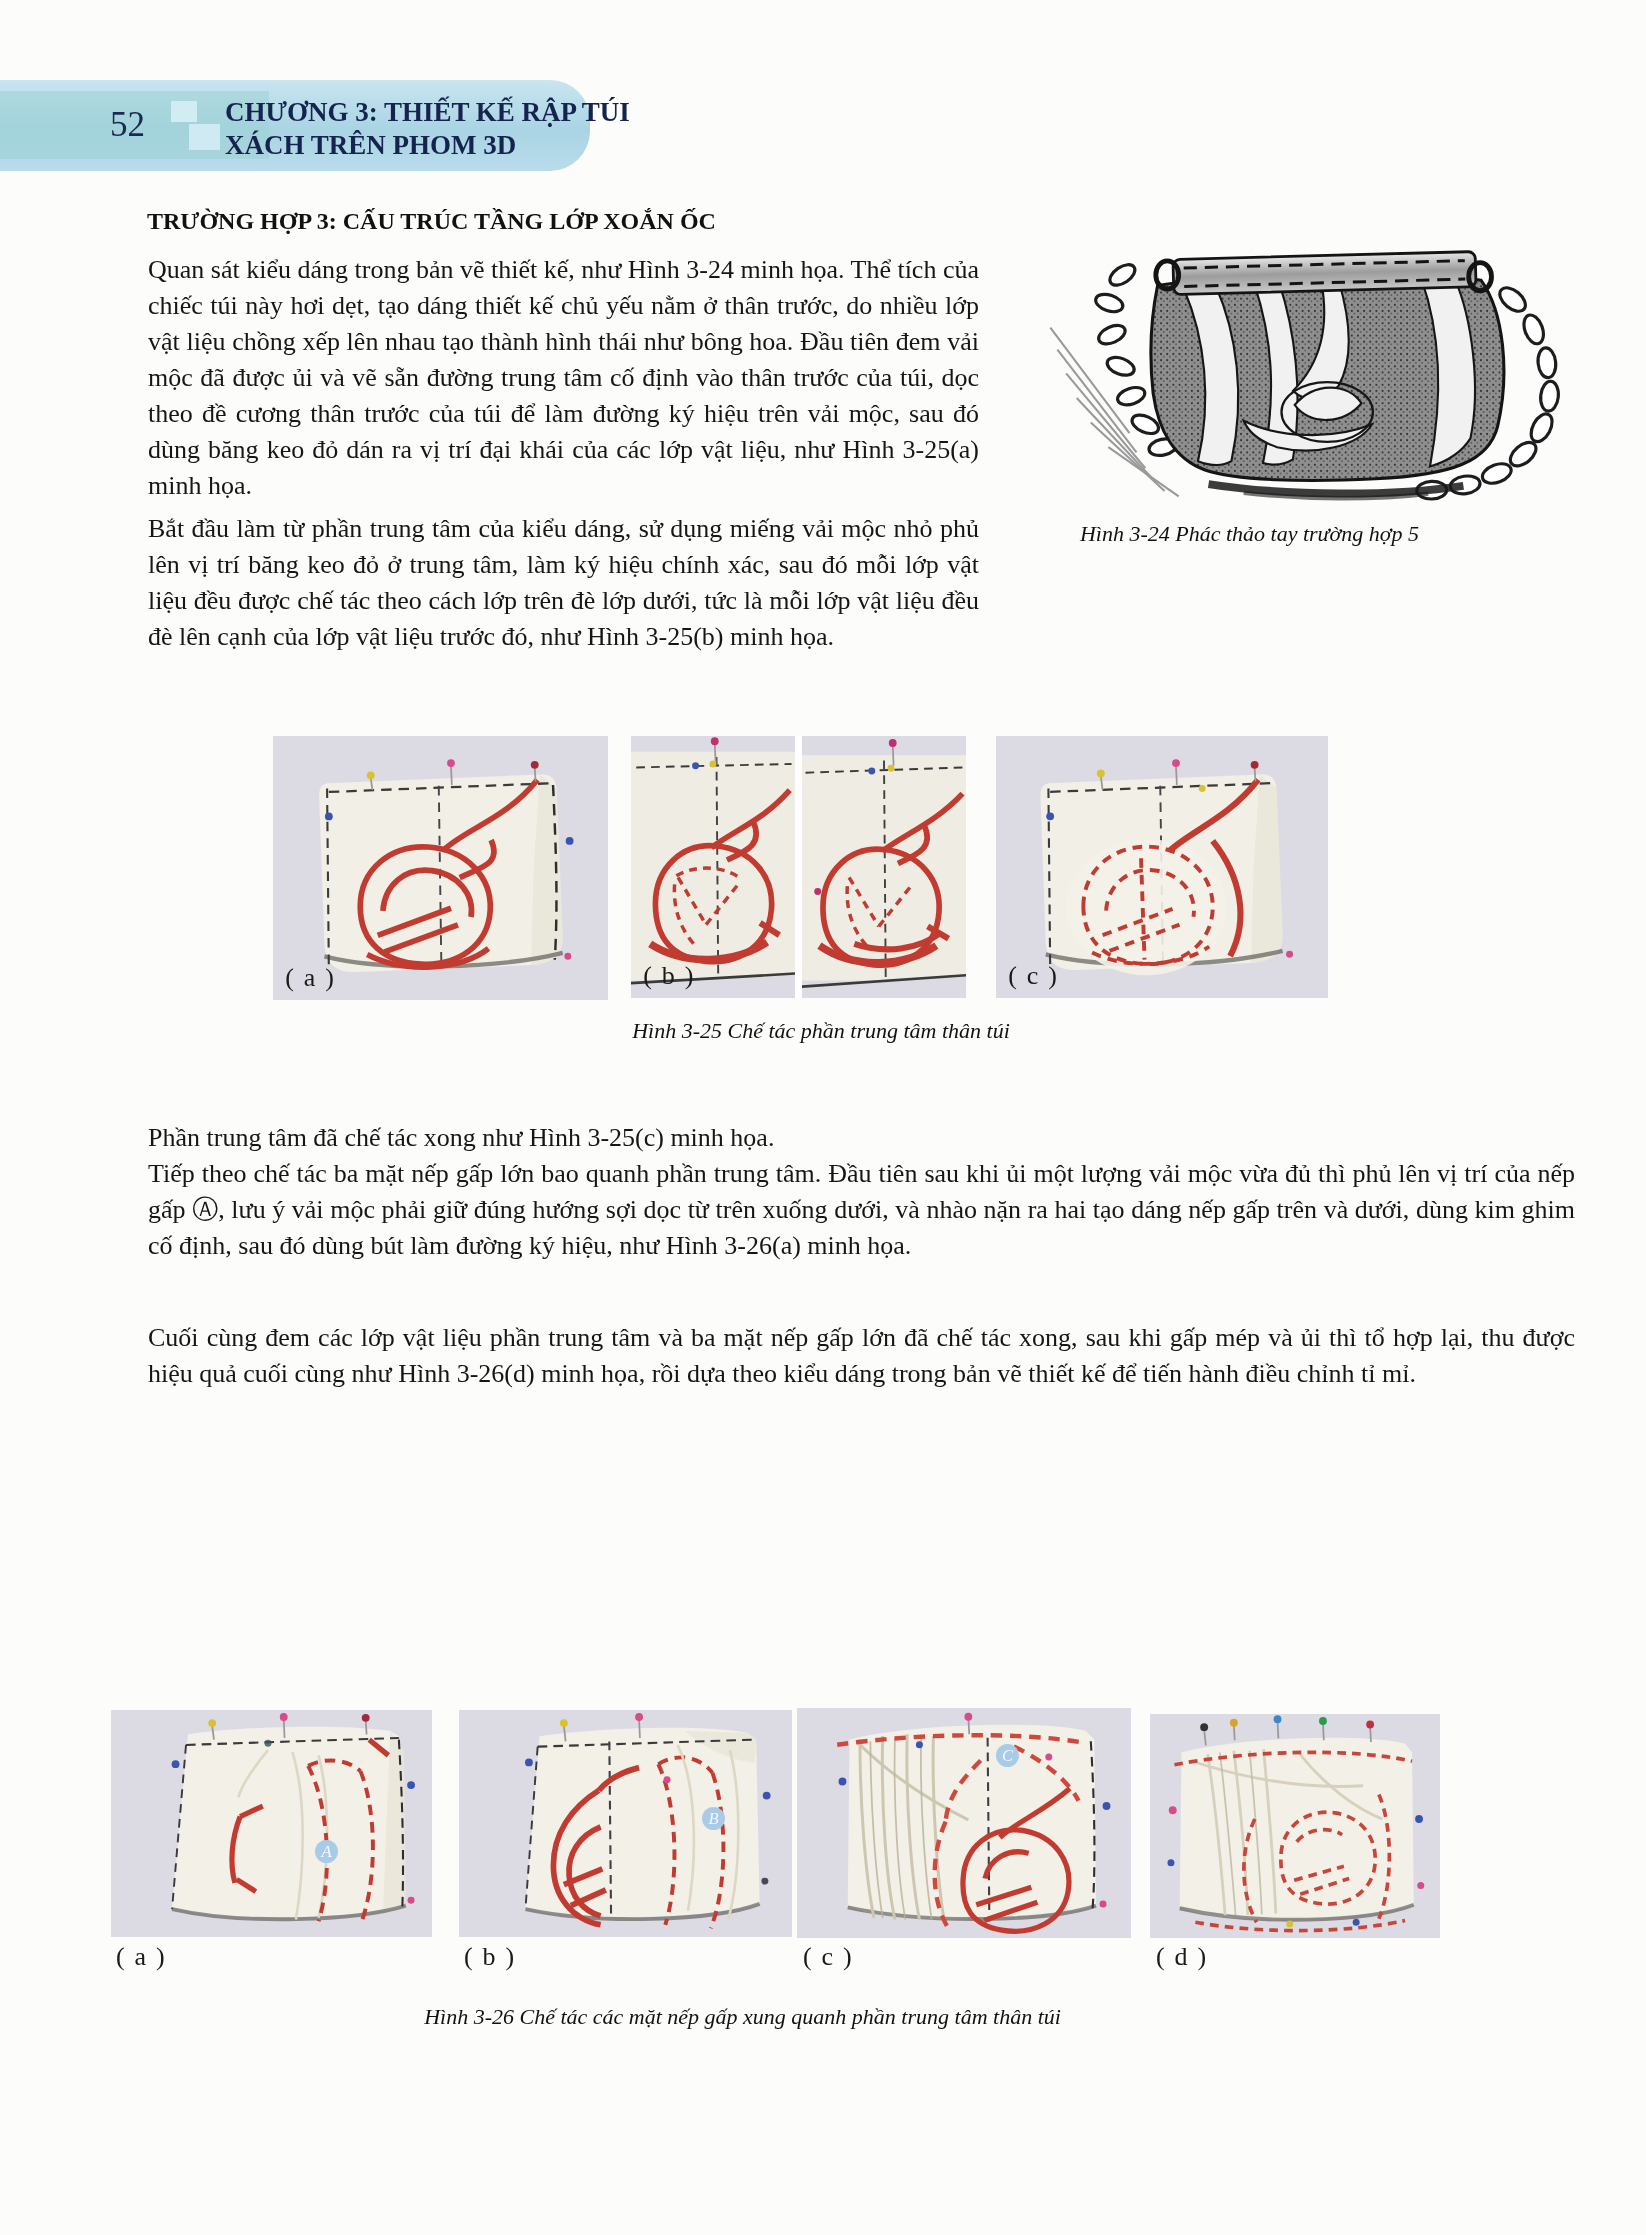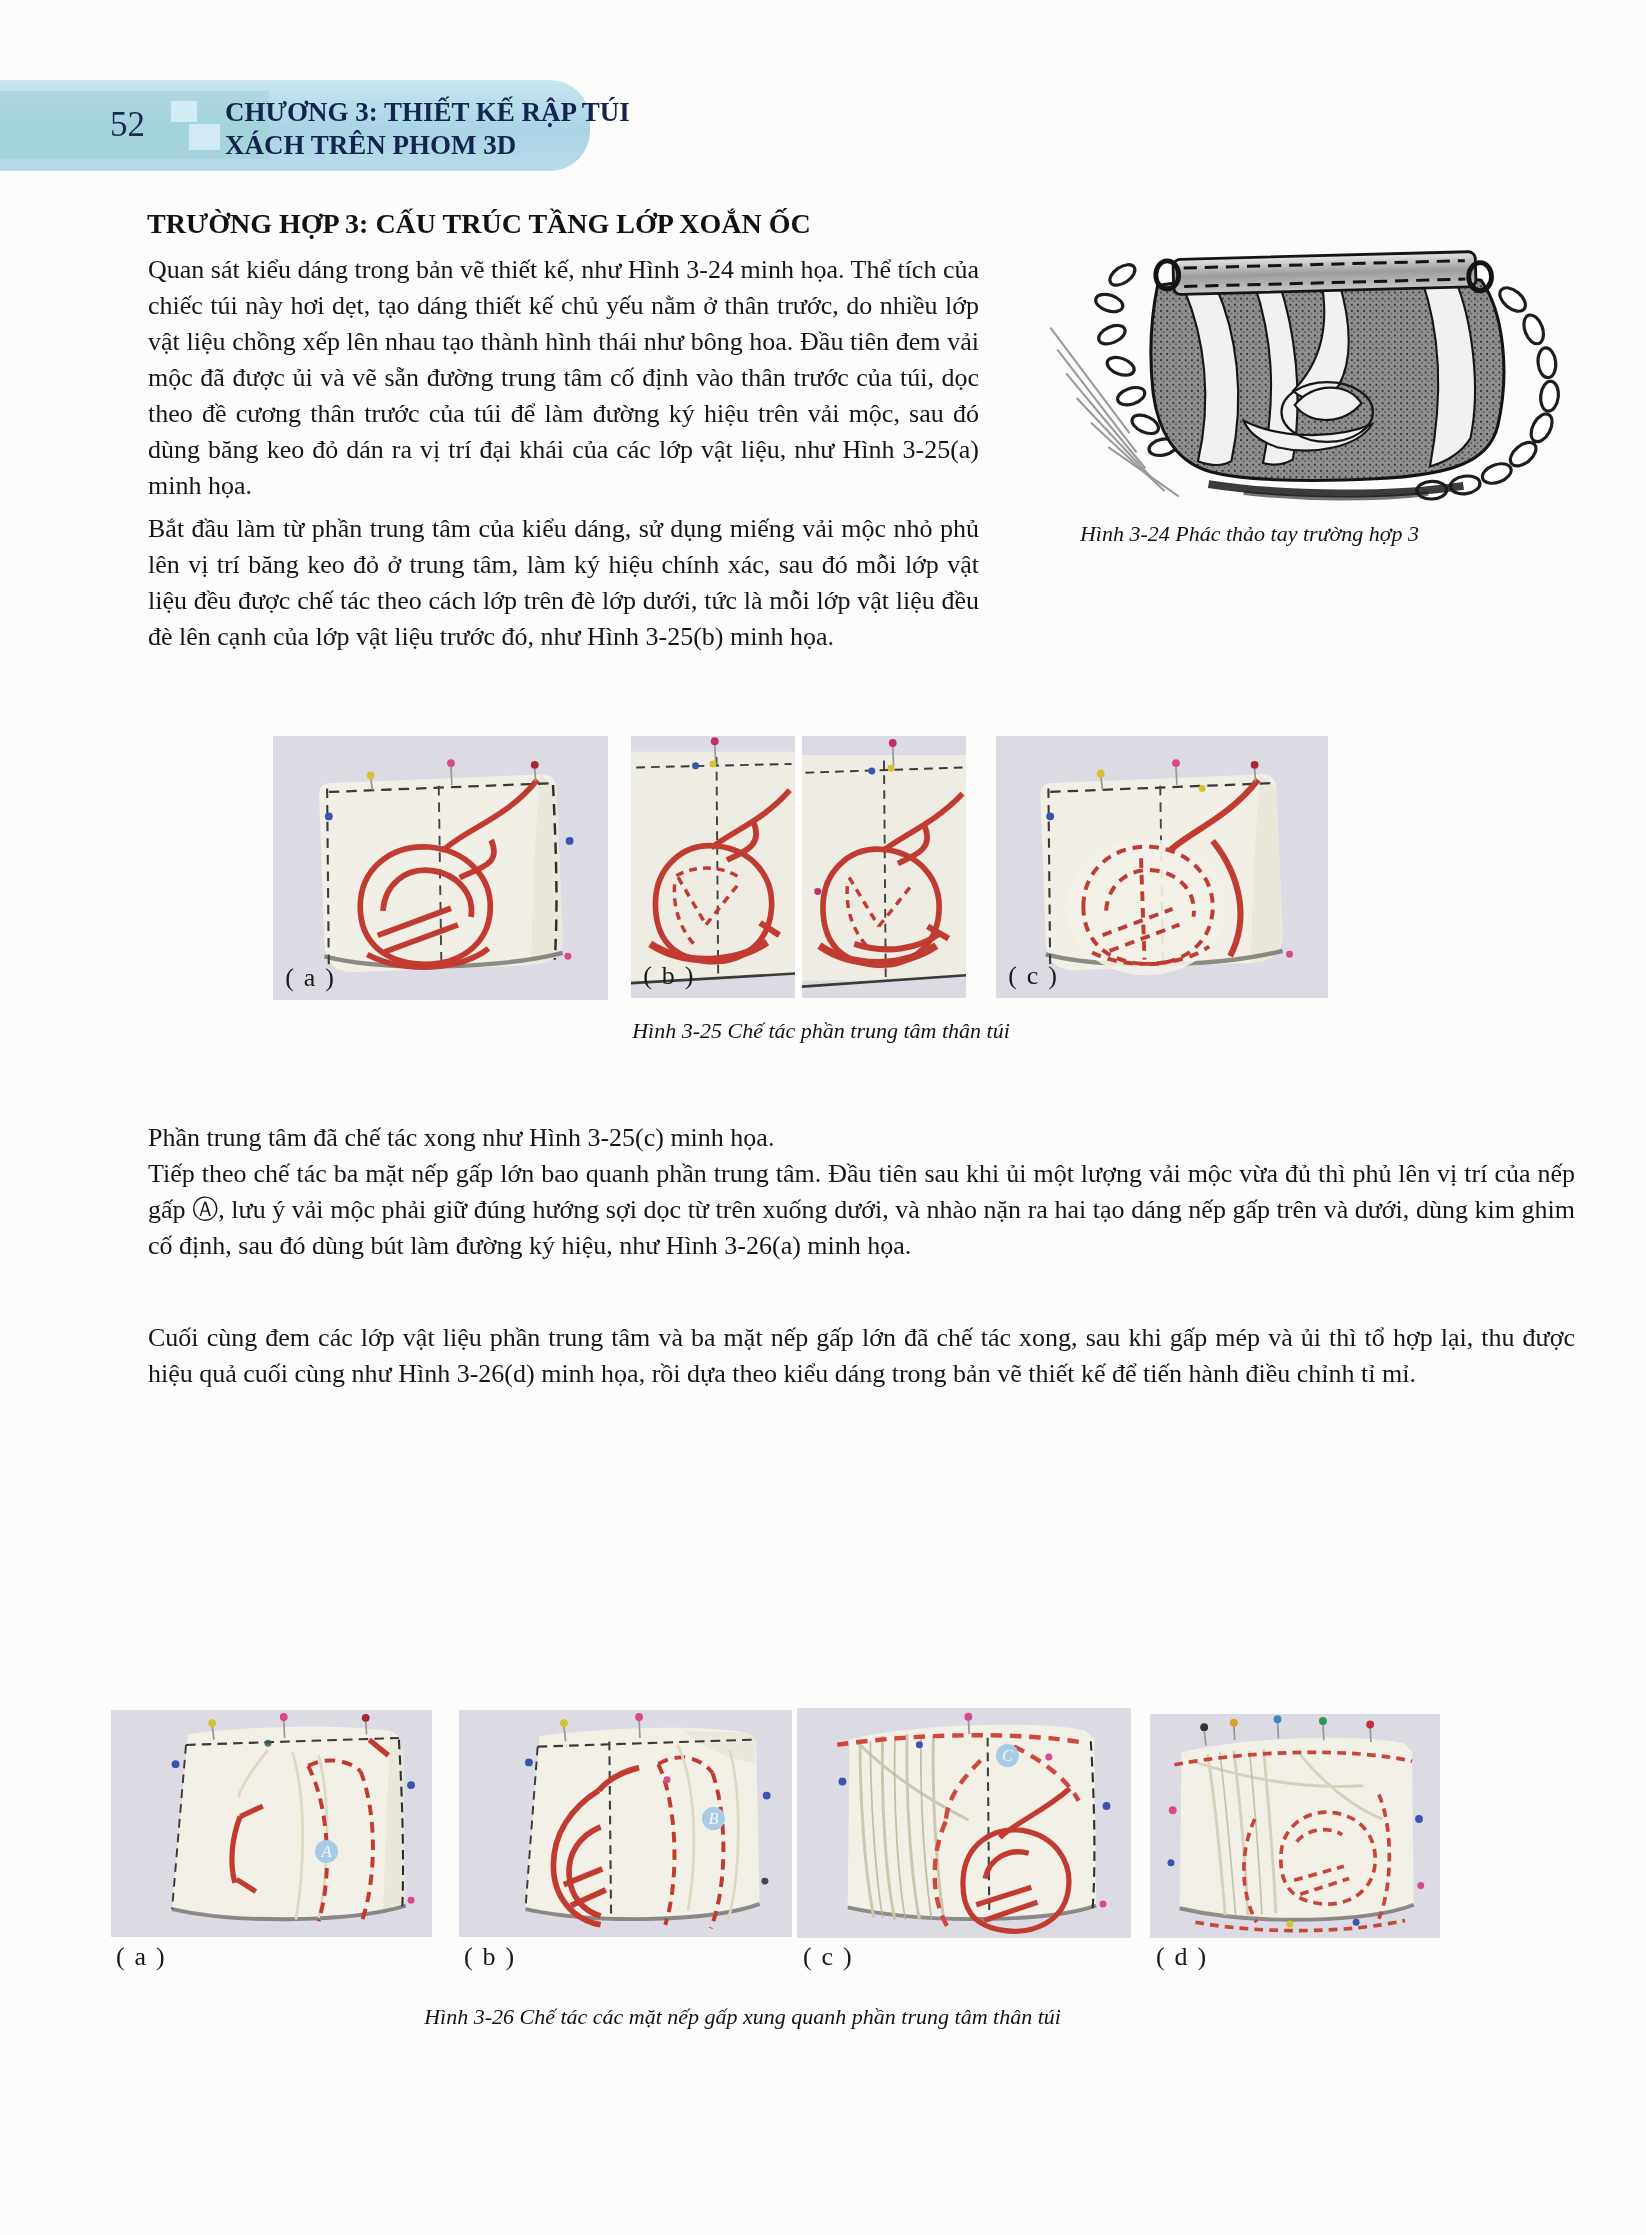--- a/index.html
+++ b/index.html
@@ -12,21 +12,21 @@
     background:linear-gradient(180deg,#c9e5f0 0%,#a9d4e4 55%,#badcea 100%);}
   .header-inner{position:absolute;left:0;top:11.4px;width:269px;height:68px;
     background:#9cd2d4;opacity:.55;}
   .deco-sq1{position:absolute;left:171px;top:101px;width:26px;height:21px;background:#d2ecf4;}
   .deco-sq2{position:absolute;left:189px;top:124px;width:31px;height:26px;background:#cfeaf2;}
   .page-num{position:absolute;left:110px;top:105px;font-size:35px;color:#1b2a52;}
   .chapter-title{position:absolute;left:225px;top:96px;font-size:27px;line-height:33px;
     font-weight:bold;color:#15244e;}
 
   
-  .section-heading{position:absolute;left:147px;top:208px;font-size:28px;font-weight:bold;color:#111;}
+  .section-heading{position:absolute;left:147px;top:208px;font-size:24px;font-weight:bold;color:#111;}
   .col-text{position:absolute;left:148px;top:252px;width:831px;font-size:26px;line-height:36px;
     text-align:justify;}
   .col-text p{margin:0 0 7px 0;}
   .fw-text{position:absolute;left:148px;top:1120px;width:1427px;font-size:26px;line-height:36px;
     text-align:justify;}
   .fw-text p{margin:0;}
   .fw-text p.gap-sm{margin-top:26px;}
   .fw-text p.gap-lg{margin-top:56px;}
 
   
@@ -136,21 +136,21 @@
         <ellipse cx="538" cy="306" rx="17" ry="10" transform="rotate(160 538 306)"></ellipse>
         <ellipse cx="502" cy="319" rx="17" ry="10" transform="rotate(172 502 319)"></ellipse>
         <ellipse cx="464" cy="325" rx="17" ry="10" transform="rotate(178 464 325)"></ellipse>
       </g>
 
       <path d="M210,318 C300,332 420,332 500,320" stroke="#1a1a1a" stroke-width="9" fill="none" opacity="0.85"></path>
       <path d="M250,328 C320,336 400,336 460,329" stroke="#1a1a1a" stroke-width="5" fill="none" opacity="0.6"></path>
     </svg>
   </div>
   <div class="fig-caption cap24">
-    <span class="fig-label">Hình 3-24</span><span> Phác thảo tay trường hợp 3</span>
+    <span class="fig-label">Hình 3-24</span><span> Phác thảo tay trường hợp 5</span>
   </div>
 
   <div class="photo" style="left:273px;top:736px;width:335px;height:264px;">
     <svg viewBox="0 0 384 302" width="335" height="264" preserveAspectRatio="none">
       <rect width="384" height="302" fill="#dcdbe4"></rect>
       <path d="M62,54 L306,44 C320,43 324,50 325,60 L332,228 C333,252 320,260 296,262 L96,270 C73,271 61,262 59,240 L53,72 C52,60 56,55 62,54 Z" fill="#f1efe6"></path>
       <path d="M306,44 L325,60 L332,228 C333,252 320,260 296,262 L299,150 Z" fill="#e7e4d7" opacity="0.75"></path>
       <path d="M59,252 C130,270 260,266 332,248" stroke="#55534e" stroke-width="5" fill="none" opacity="0.65"></path>
       <path d="M64,64 L320,54" stroke="#3a3a3a" stroke-width="2.6" stroke-dasharray="12 8" fill="none"></path>
       <path d="M190,57 L193,264" stroke="#46464a" stroke-width="2.2" stroke-dasharray="11 8" fill="none"></path>

